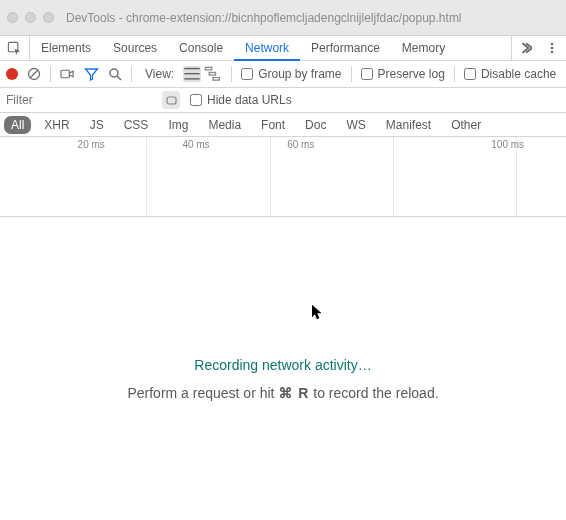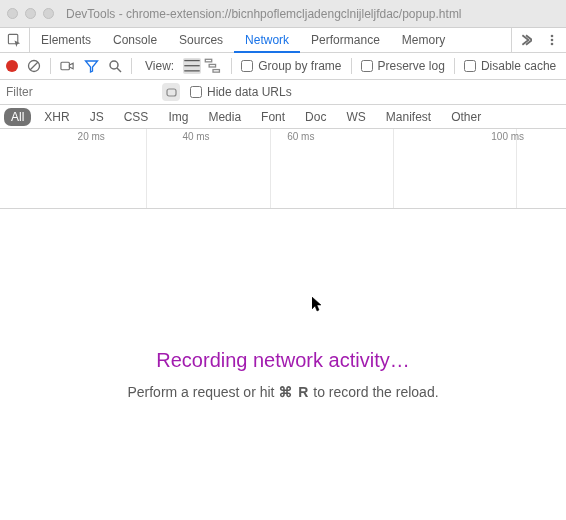--- a/index.html
+++ b/index.html
@@ -1,17 +1,17 @@
 <!DOCTYPE html>
 <html><head>
 <meta charset="utf-8">
 <style>
   * { margin: 0; padding: 0; box-sizing: border-box; font-family: -apple-system, BlinkMacSystemFont, "Helvetica Neue", Arial, sans-serif; }
   body { width: 566px; height: 520px; background: #fff; font-size: 12px; color: #333; overflow: hidden; }
-  .titlebar { height: 28px; background: #e8e8e8; border-bottom: 1px solid #d0d0d0; display: flex; align-items: center; padding: 0 7px; gap: 6px; }
+  .titlebar { height: 36px; background: #e8e8e8; border-bottom: 1px solid #d0d0d0; display: flex; align-items: center; padding: 0 7px; gap: 6px; }
   .traffic { display: flex; gap: 7px; }
   .traffic span { width: 11px; height: 11px; border-radius: 50%; background: #d3d3d3; border: 0.5px solid #c0c0c0; }
   .title { color: #8c8c8c; font-size: 12px; margin-left: 6px; white-space: nowrap; overflow: hidden; }
   .tabs { height: 25px; border-bottom: 1px solid #d4d4d4; display: flex; align-items: stretch; }
   .inspect { width: 30px; display: flex; align-items: center; justify-content: center; border-right: 1px solid #d4d4d4; }
   .inspect svg { width: 15px; height: 15px; }
   .tablist { display: flex; align-items: stretch; flex: 1; }
   .tab { padding: 0 11px; display: flex; align-items: center; font-size: 12px; color: #5a5a5a; cursor: default; }
   .tab.active { color: #1973e8; border-bottom: 2px solid #1973e8; margin-bottom: -1px; }
   .tabend { display: flex; align-items: center; padding: 0 8px; gap: 14px; border-left: 1px solid #d4d4d4; }
@@ -36,21 +36,21 @@
   .types { height: 24px; border-bottom: 1px solid #d4d4d4; display: flex; align-items: center; padding: 0 4px; gap: 6px; }
   .type { padding: 2px 7px; font-size: 12px; color: #5a5a5a; border-radius: 7px; }
   .type.active { background: #737373; color: #fff; }
   .timeline { height: 80px; border-bottom: 1px solid #d4d4d4; position: relative; }
   .tlines { position: absolute; inset: 0; display: flex; padding-left: 24px; }
   .tcell { flex: 1; border-right: 1px solid #e8e8e8; }
   .tcell:last-child { border-right: none; }
   .tlabel { position: absolute; top: 2px; font-size: 10px; color: #888; transform: translateX(-100%); }
   .empty { position: relative; height: calc(520px - 20px - 25px - 27px - 25px - 24px - 80px); }
   .emptytext { position: absolute; top: 140px; width: 100%; text-align: center; }
-  .et1 { font-size: 20px; color: #a21caf; margin-bottom: 12px; }
+  .et1 { font-size: 14px; color: #0f766e; margin-bottom: 12px; }
   .et2 { font-size: 14px; color: #5a5a5a; }
   .et2 .kb { font-weight: 700; letter-spacing: 1px; }
   .cursor { position: absolute; top: 88px; left: 312px; width: 12px; height: 16px; }
   .cursor svg { width: 12px; height: 16px; }
 </style>
 </head>
 <body>
 
 <div class="titlebar">
   <div class="traffic">
@@ -63,22 +63,22 @@
 
 <div class="tabs">
   <div class="inspect">
     <svg viewBox="0 0 16 16" fill="none" stroke="#6d6d6d" stroke-width="1.2">
       <rect x="1.5" y="1.5" width="10" height="10" rx="1"></rect>
       <path d="M8 8 L14 11 L11 12 L10 15 Z" fill="#6d6d6d" stroke="none"></path>
     </svg>
   </div>
   <div class="tablist" id="tablist">
       <div class="tab">Elements</div>
+      <div class="tab">Sources</div>
       <div class="tab">Console</div>
-      <div class="tab">Sources</div>
       <div class="tab active">Network</div>
       <div class="tab">Performance</div>
       <div class="tab">Memory</div>
     </div>
   <div class="tabend">
     <span class="chev">
       <svg viewBox="0 0 10 10" fill="none" stroke="#6d6d6d" stroke-width="1.5">
           <path d="M2 1 L7 5 L2 9"></path>
           <path d="M5 1 L10 5 L5 9"></path>
         </svg>

